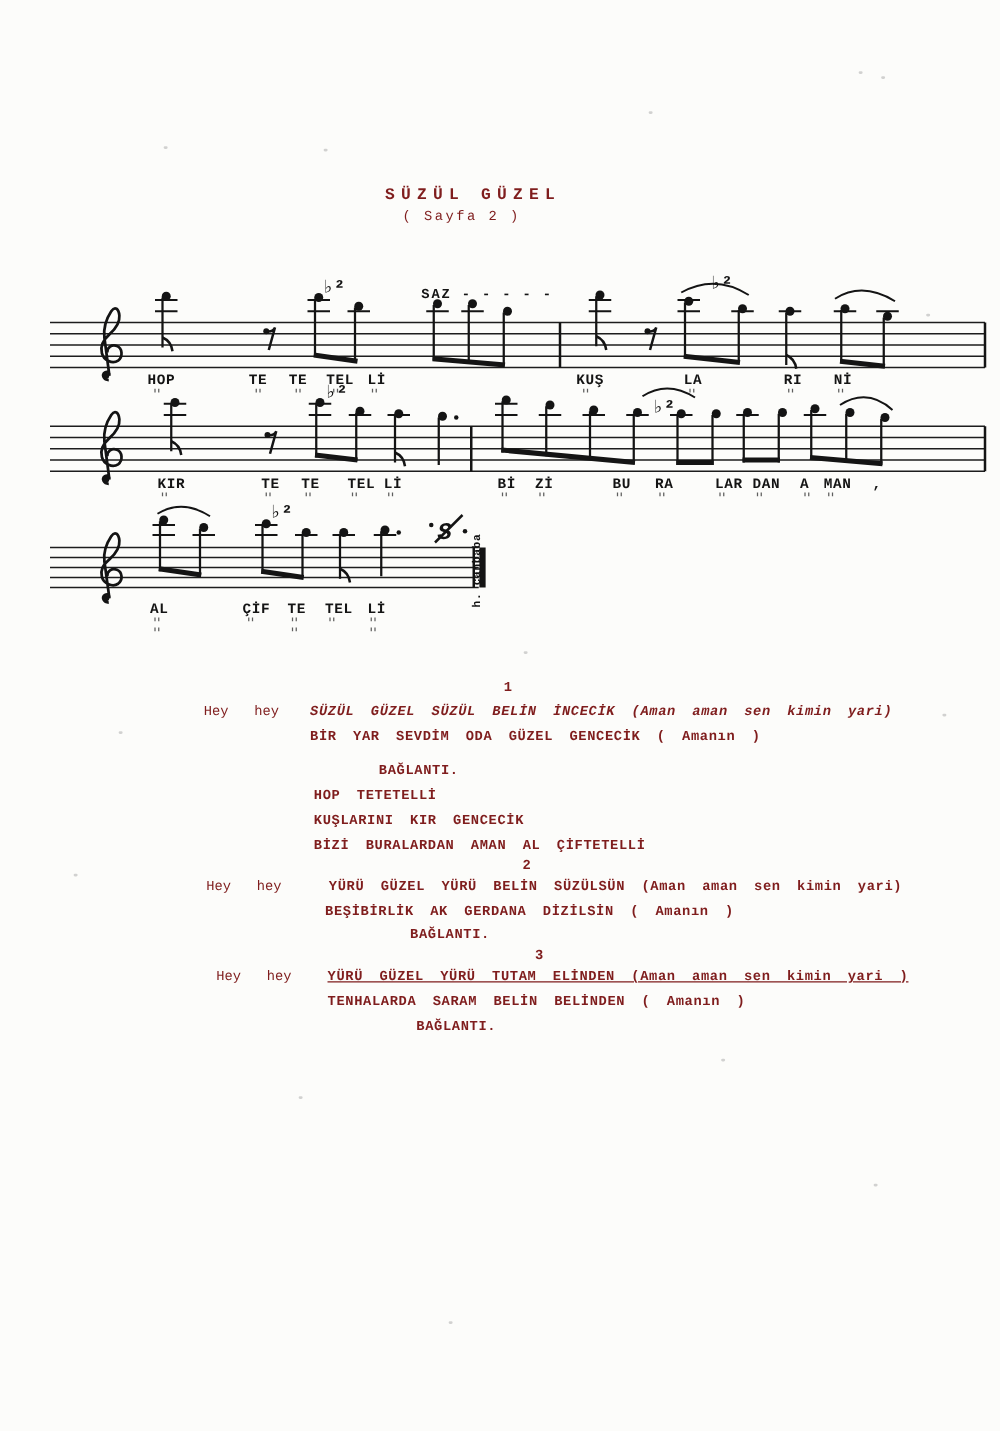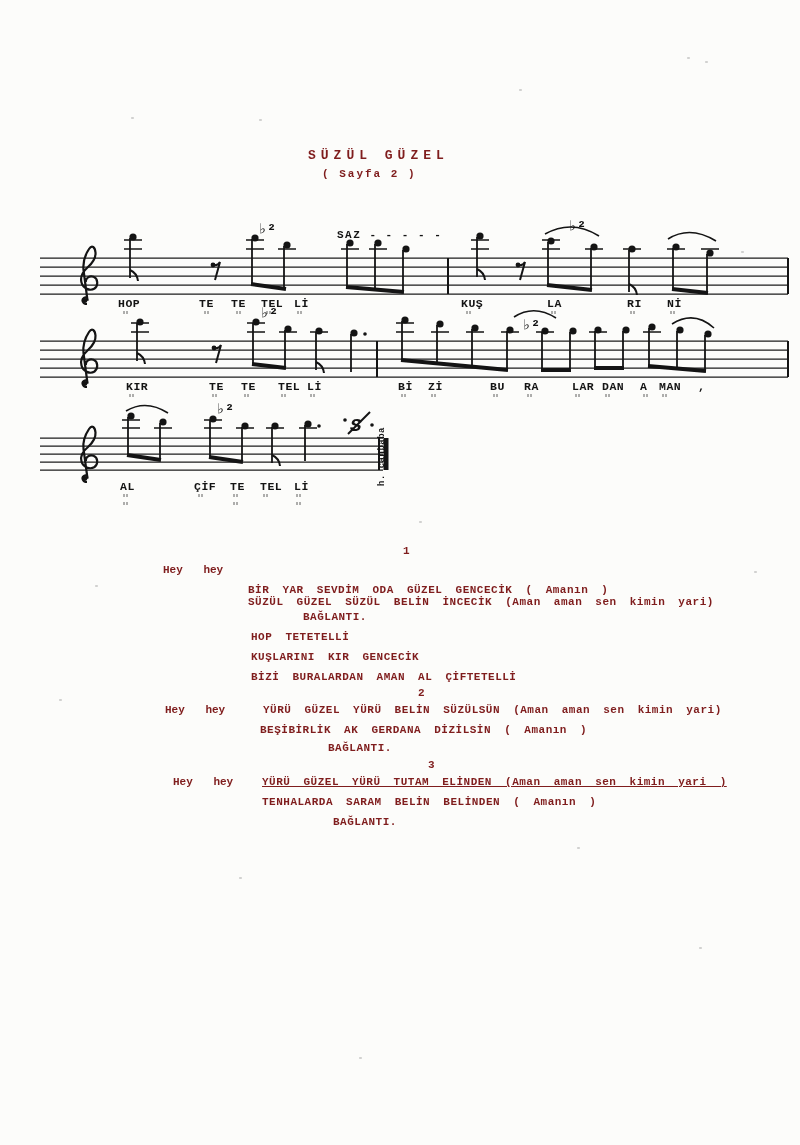--- a/index.html
+++ b/index.html
@@ -4,24 +4,24 @@
 <style>
   html,body{margin:0;padding:0;background:#e8e8e4;}
   .page{
     position:relative;width:800px;height:1145px;margin:0 auto;
     background:#fcfcfa;overflow:hidden;
     font-family:"Liberation Mono","DejaVu Sans Mono",monospace;
     color:#7f1d1d;
   }
   .abs{position:absolute;white-space:nowrap;}
   .title{font-size:13px;letter-spacing:5px;font-weight:bold;}
-  .subtitle{font-size:11px;letter-spacing:2px;font-weight:bold;}
+  .subtitle{font-size:11px;letter-spacing:2px;font-weight:normal;}
   .vnum{font-size:11px;font-weight:bold;}
   .vline{font-size:11px;font-weight:bold;letter-spacing:.5px;word-spacing:6px;}
-  .vintro{font-size:11px;font-weight:bold;word-spacing:14px;text-align:center;}
+  .vintro{font-size:11px;font-weight:normal;word-spacing:14px;text-align:center;}
   svg text{font-family:"Liberation Mono","DejaVu Sans Mono",monospace;font-weight:bold;fill:#141414;}
   .lyr{font-size:11.5px;letter-spacing:.5px;}
   .saz{font-size:11px;letter-spacing:1.5px;}
   .tup{font-size:15px;font-weight:bold;}
   .sig{font-size:9px;letter-spacing:.5px;}
   .segS{font-size:19px;font-style:italic;}
   .sl5{stroke:#1d1d1d;stroke-width:1.25;}
   .bar{stroke:#141414;stroke-width:2;}
   .barthick{stroke:#141414;stroke-width:5;}
   .lg{stroke:#141414;stroke-width:1.5;}
@@ -192,21 +192,21 @@
         <text class="lyr" x="294" y="490">Lİ</text>
       </g>
       <path class="dit" d="M124,494v3 M127,494v3 M199,494v3 M202,494v3 M234,494v3 M237,494v3 M264,494v3 M267,494v3 M297,494v3 M300,494v3 M124,502v3 M127,502v3 M234,502v3 M237,502v3 M297,502v3 M300,502v3"></path>
     </g>
   </svg>
 
   <div>
 
     <div class="abs vnum" style="left:403px;top:545px;">1</div>
     <div class="abs vintro" style="left:163px;top:564px;">Hey hey</div>
-    <div class="abs vline" style="left:248px;top:596px;">SÜZÜL GÜZEL SÜZÜL BELİN İNCECİK (Aman aman sen kimin yari)</div>
+    <div class="abs vline" style="left:248px;top:564px;font-style:italic;">SÜZÜL GÜZEL SÜZÜL BELİN İNCECİK (Aman aman sen kimin yari)</div>
     <div class="abs vline" style="left:248px;top:584px;">BİR YAR SEVDİM ODA GÜZEL GENCECİK ( Amanın )</div>
 
     <div class="abs vline" style="left:303px;top:611px;">BAĞLANTI.</div>
     <div class="abs vline" style="left:251px;top:631px;">HOP TETETELLİ</div>
     <div class="abs vline" style="left:251px;top:651px;">KUŞLARINI KIR GENCECİK</div>
     <div class="abs vline" style="left:251px;top:671px;">BİZİ BURALARDAN AMAN AL ÇİFTETELLİ</div>
 
     <div class="abs vnum" style="left:418px;top:687px;">2</div>
     <div class="abs vintro" style="left:165px;top:704px;">Hey hey</div>
     <div class="abs vline" style="left:263px;top:704px;">YÜRÜ GÜZEL YÜRÜ BELİN SÜZÜLSÜN (Aman aman sen kimin yari)</div>

